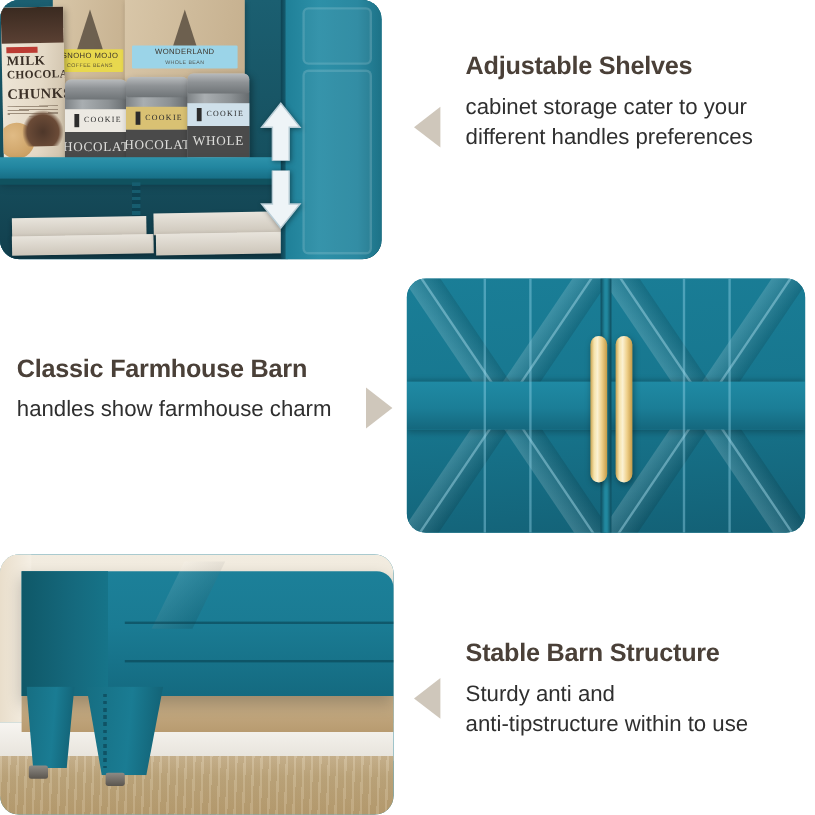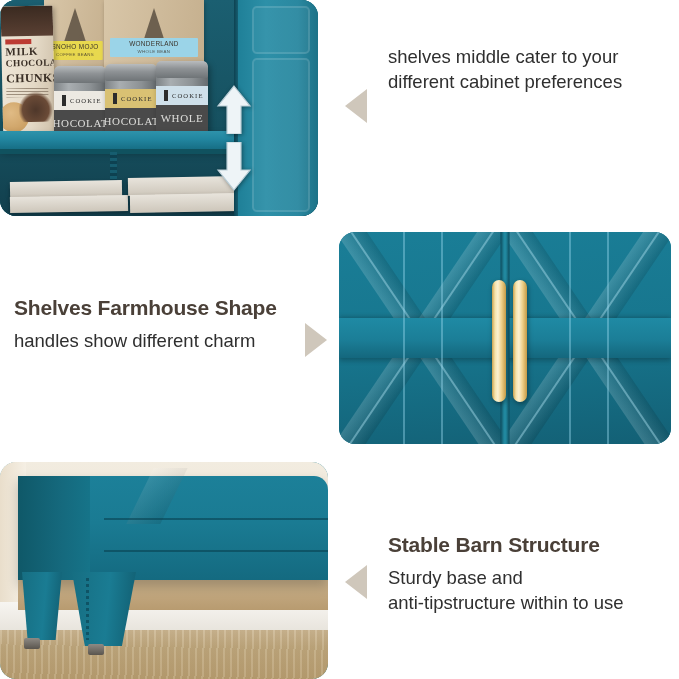--- a/index.html
+++ b/index.html
@@ -446,27 +446,28 @@
       </svg>
       <svg class="arrow-ud down" viewBox="0 0 36 50">
         <polygon points="18,48 34,28 25,28 25,0 11,0 11,28 2,28" fill="#eef4f7" stroke="#b9cdd6" stroke-width="1.2"></polygon>
       </svg>
     </div>
   </div>
 
   <div class="tri tri-left" style="left:345px; top:89px;"></div>
 
   <div class="textblock" style="left:388px; top:44px; width:288px;">
-    <div class="body-line">shelves middle cater to your</div>
-    <div class="body-line">different cabinet preferences</div>
+    <div class="heading">Adjustable Shelves</div>
+    <div class="body-line">cabinet storage cater to your</div>
+    <div class="body-line">different handles preferences</div>
   </div>
 
   <div class="textblock" style="left:14px; top:296px; width:290px;">
-    <div class="heading">Shelves Farmhouse Shape</div>
-    <div class="body-line">handles show different charm</div>
+    <div class="heading">Classic Farmhouse Barn</div>
+    <div class="body-line">handles show farmhouse charm</div>
   </div>
 
   <div class="tri tri-right" style="left:305px; top:323px;"></div>
 
   <div class="panel" id="panel-doors">
     <div class="p2-bg"></div>
 
     <div class="p2-half left">
       <div class="p2-x a"></div>
       <div class="p2-x b"></div>
@@ -514,17 +515,17 @@
     <div class="p3-leg l2"></div>
     <div class="p3-antitip"></div>
     <div class="p3-foot f1"></div>
     <div class="p3-foot f2"></div>
   </div>
 
   <div class="tri tri-left" style="left:345px; top:565px;"></div>
 
   <div class="textblock" style="left:388px; top:533px; width:288px;">
     <div class="heading">Stable Barn Structure</div>
-    <div class="body-line">Sturdy base and</div>
+    <div class="body-line">Sturdy anti and</div>
     <div class="body-line">anti-tipstructure within to use</div>
   </div>
 
 </div>
 
 </body></html>

